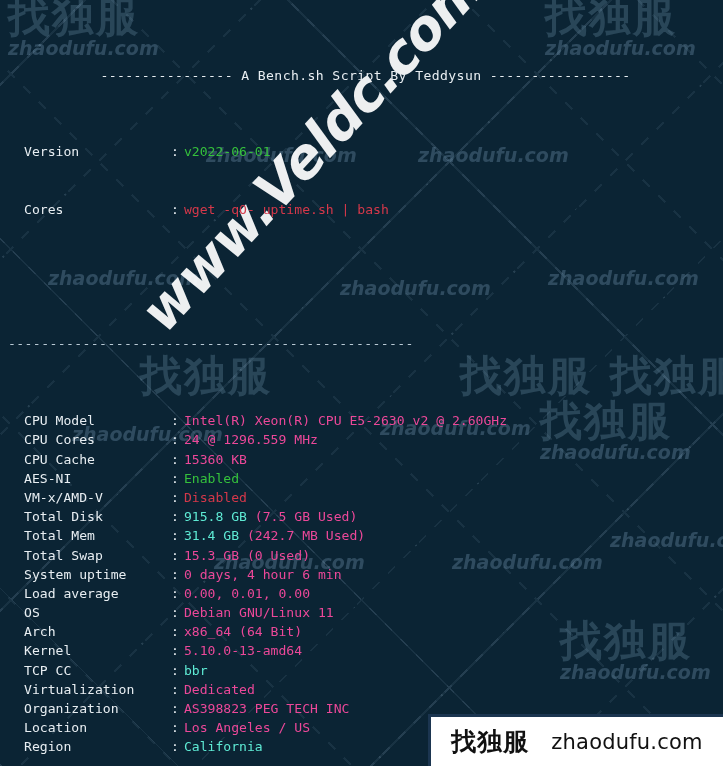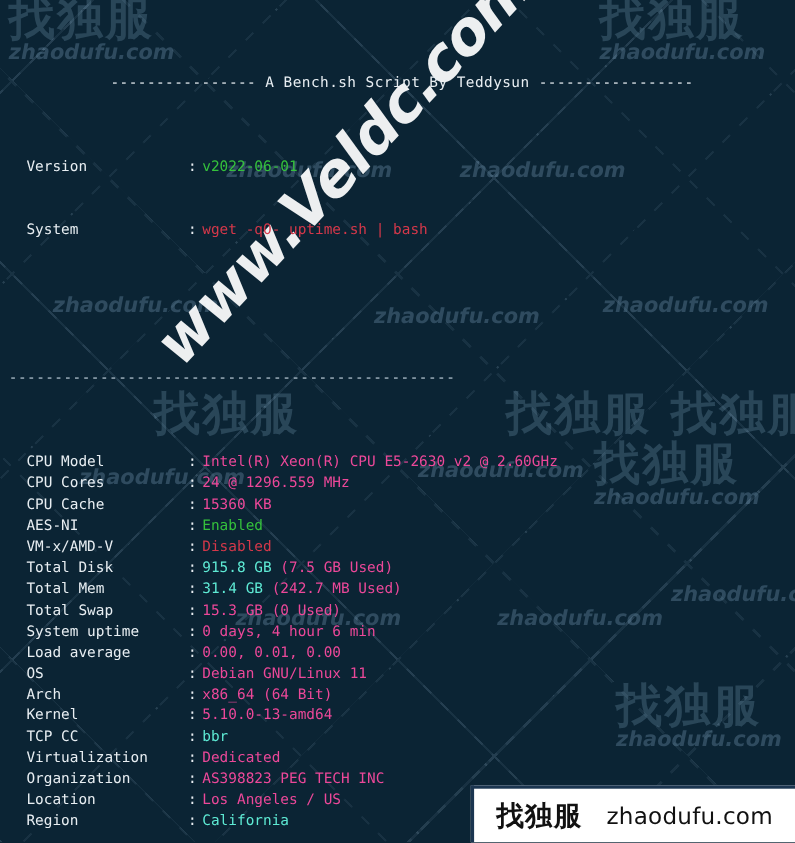--- a/index.html
+++ b/index.html
@@ -168,21 +168,21 @@
   <span class="wm-en">zhaodufu.com</span>
 </div>
 
 <div id="wm-diagonal">www.Veldc.com</div>
 
 <div id="terminal">
 
   <div class="hdr-line"><span>----------------</span> <span>A Bench.sh Script By Teddysun</span> <span>-----------------</span></div>
 
   <div class="row"><span class="lbl">Version</span><span class="colon">:</span><span class="val c-green">v2022-06-01</span></div>
-  <div class="row"><span class="lbl">System</span><span class="colon">:</span><span class="val c-red">wget -qO- uptime.sh | bash</span></div>
+  <div class="row"><span class="lbl">Cores</span><span class="colon">:</span><span class="val c-red">wget -qO- uptime.sh | bash</span></div>
 
   <div class="gap"></div>
   <div class="sep">-------------------------------------------------</div>
 
   <div id="system-rows"><div class="row"><span class="lbl">CPU Model</span><span class="colon">:</span><span class="val c-cyan">Intel(R) Xeon(R) CPU E5-2630 v2 @ 2.60GHz</span></div><div class="row"><span class="lbl">CPU Cores</span><span class="colon">:</span><span class="val c-cyan">24 @ 1296.559 MHz</span></div><div class="row"><span class="lbl">CPU Cache</span><span class="colon">:</span><span class="val c-cyan">15360 KB</span></div><div class="row"><span class="lbl">AES-NI</span><span class="colon">:</span><span class="val c-green">Enabled</span></div><div class="row"><span class="lbl">VM-x/AMD-V</span><span class="colon">:</span><span class="val c-red">Disabled</span></div><div class="row"><span class="lbl">Total Disk</span><span class="colon">:</span><span class="val c-yellow">915.8 GB</span><span class="c-cyan"> (7.5 GB Used)</span></div><div class="row"><span class="lbl">Total Mem</span><span class="colon">:</span><span class="val c-yellow">31.4 GB</span><span class="c-cyan"> (242.7 MB Used)</span></div><div class="row"><span class="lbl">Total Swap</span><span class="colon">:</span><span class="val c-cyan">15.3 GB (0 Used)</span></div><div class="row"><span class="lbl">System uptime</span><span class="colon">:</span><span class="val c-cyan">0 days, 4 hour 6 min</span></div><div class="row"><span class="lbl">Load average</span><span class="colon">:</span><span class="val c-cyan">0.00, 0.01, 0.00</span></div><div class="row"><span class="lbl">OS</span><span class="colon">:</span><span class="val c-cyan">Debian GNU/Linux 11</span></div><div class="row"><span class="lbl">Arch</span><span class="colon">:</span><span class="val c-cyan">x86_64 (64 Bit)</span></div><div class="row"><span class="lbl">Kernel</span><span class="colon">:</span><span class="val c-cyan">5.10.0-13-amd64</span></div><div class="row"><span class="lbl">TCP CC</span><span class="colon">:</span><span class="val c-yellow">bbr</span></div><div class="row"><span class="lbl">Virtualization</span><span class="colon">:</span><span class="val c-cyan">Dedicated</span></div><div class="row"><span class="lbl">Organization</span><span class="colon">:</span><span class="val c-cyan">AS398823 PEG TECH INC</span></div><div class="row"><span class="lbl">Location</span><span class="colon">:</span><span class="val c-cyan">Los Angeles / US</span></div><div class="row"><span class="lbl">Region</span><span class="colon">:</span><span class="val c-yellow">California</span></div></div>
 
   
   
 
   

